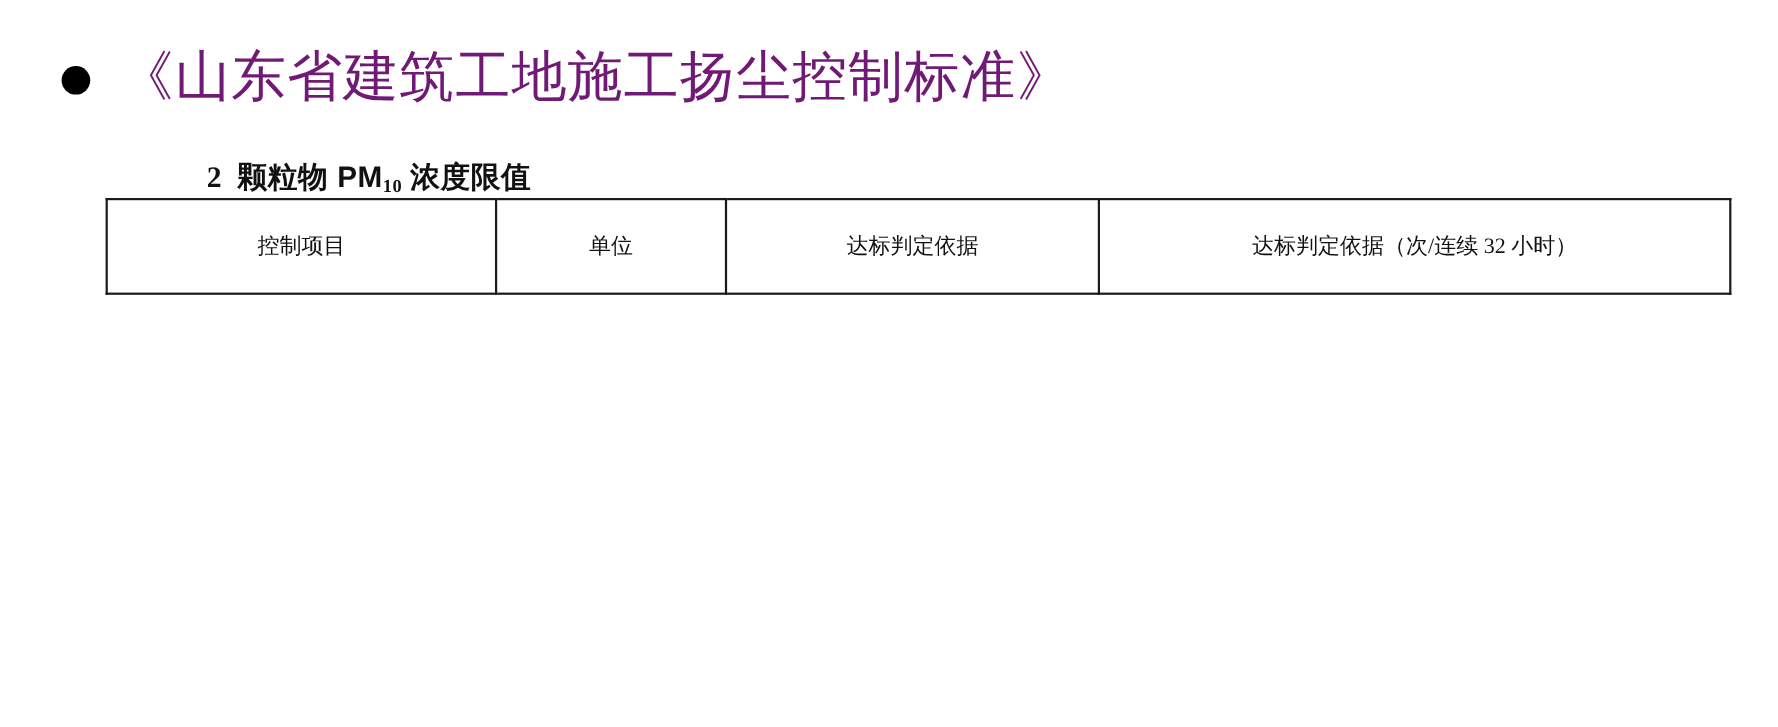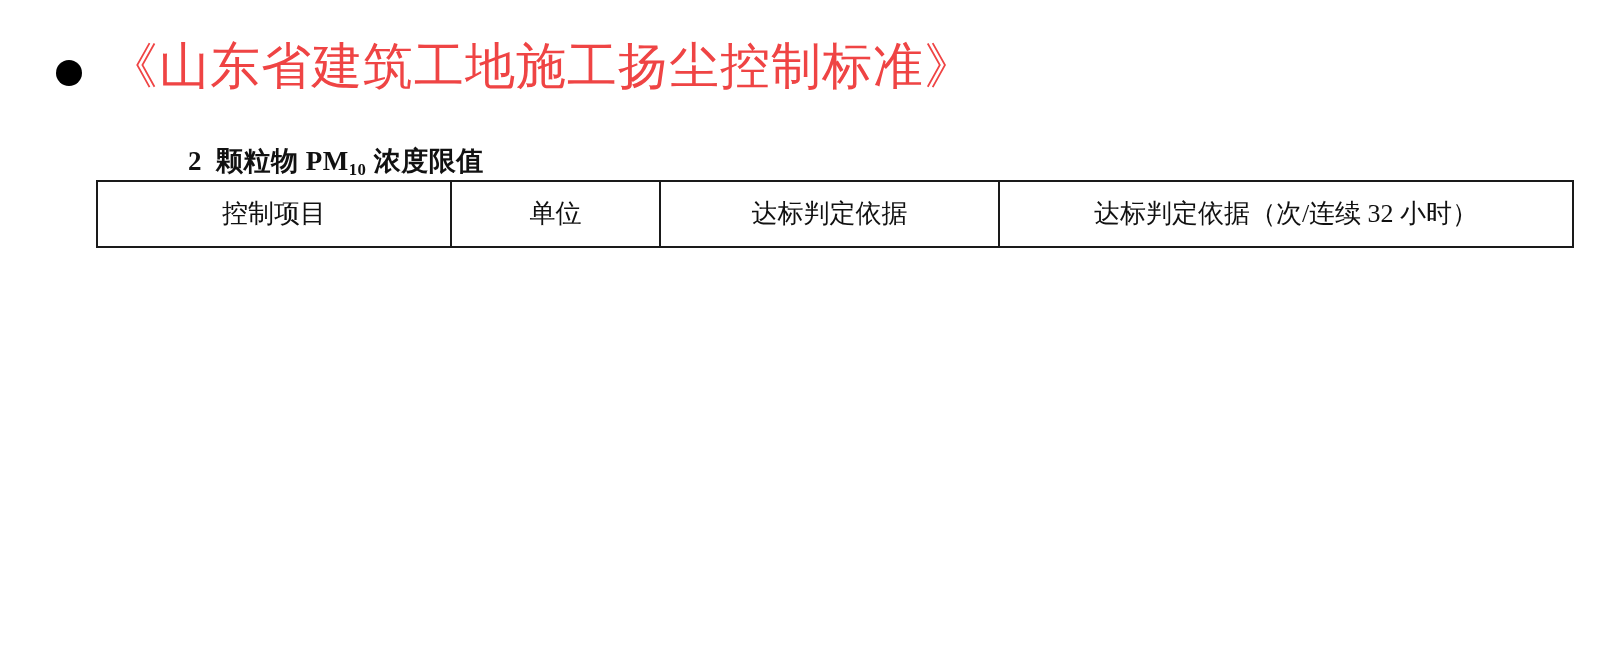--- a/index.html
+++ b/index.html
@@ -31,67 +31,67 @@
   .bullet {
     width: 26px;
     height: 26px;
     border-radius: 50%;
     background: #000000;
     flex: 0 0 auto;
     margin-right: 26px;
     margin-top: 6px;
   }
   .title-text {
-    font-family: Liberation Mono, monospace;
+    font-family: Liberation Serif, serif;
     font-size: 50px;
     line-height: 1.1;
     letter-spacing: 1px;
-    color: #ef4444;
+    color: #701a75;
     white-space: nowrap;
   }
 
   
   .doc {
     position: relative;
     margin-top: 46px;
     padding-left: 96px;
     padding-right: 96px;
   }
   .sec-head {
     font-size: 27px;
     font-weight: bold;
     margin-left: 92px;
     letter-spacing: 0.5px;
     white-space: nowrap;
   }
   .sec-head .num { margin-right: 14px; }
-  .sec-head .roman { font-family: Liberation Serif, serif; }
+  .sec-head .roman { font-family: Liberation Sans, sans-serif; }
 
   .table-caption {
     text-align: center;
     font-size: 26px;
     font-weight: bold;
     margin-top: 22px;
     margin-bottom: 12px;
     letter-spacing: 0.5px;
   }
 
   table.limits {
     border-collapse: collapse;
     width: 1420px;
     margin: 0 auto;
     table-layout: fixed;
   }
   table.limits td {
     border: 2px solid #1a1a1a;
     text-align: center;
     vertical-align: middle;
-    font-size: 26px;
+    font-size: 20px;
     height: 56px;
-    padding: 4px 6px;
+    padding: 14px 6px;
     white-space: nowrap;
   }
   table.limits tr.head td { font-weight: normal; }
   table.limits tr.data td { font-weight: bold; }
   table.limits td.c1 { width: 340px; }
   table.limits td.c2 { width: 195px; }
   table.limits td.c3 { width: 325px; }
   table.limits td.c4 { width: 560px; }
 
   .note {

